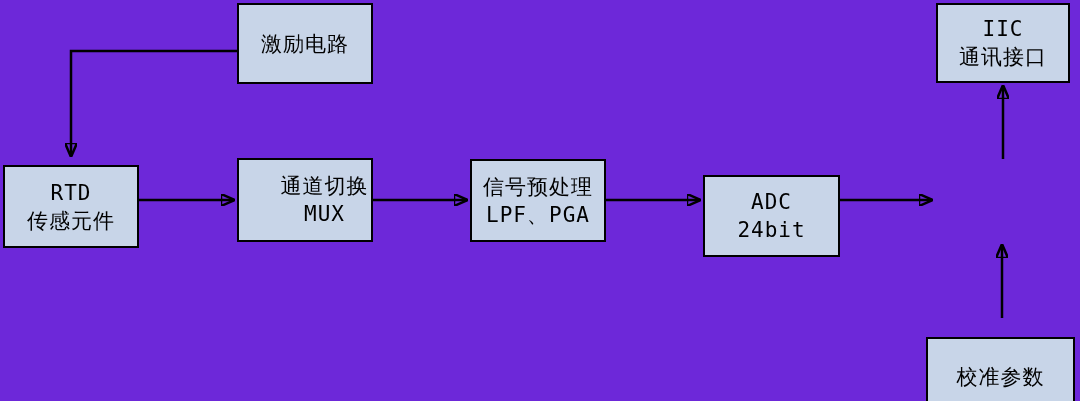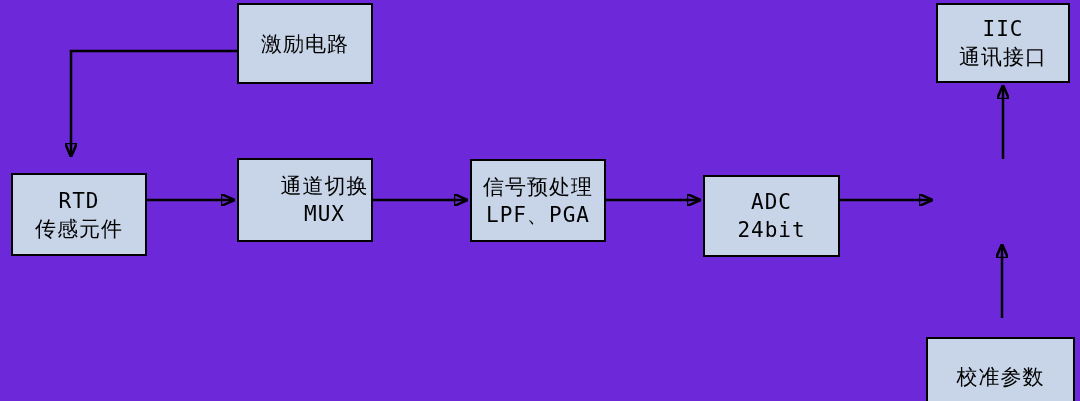--- a/index.html
+++ b/index.html
@@ -38,21 +38,21 @@
     justify-content: center;
     text-align: center;
     color: #000000;
     font-size: 21px;
     line-height: 28px;
     letter-spacing: 1px;
     white-space: nowrap;
   }
   
   .box-excitation   { left: 237px; top: 3px;   width: 136px; height: 81px; }
-  .box-rtd          { left: 3px;   top: 173px; width: 136px; height: 83px; margin-left: 8px; }
+  .box-rtd          { left: 3px;   top: 165px; width: 136px; height: 83px; }
   .box-mux          { left: 237px; top: 158px; width: 136px; height: 84px; padding-left: 39px; }
   .box-preprocess   { left: 470px; top: 159px; width: 136px; height: 83px; }
   .box-adc          { left: 703px; top: 159px; width: 137px; height: 82px; margin-top: 16px; }
   .box-mcu          { left: 935px; top: 159px; width: 135px; height: 83px; }
   .box-iic          { left: 936px; top: 3px;   width: 134px; height: 80px; }
   .box-calibration  { left: 926px; top: 337px; width: 149px; height: 79px; }
 </style>
 </head>
 <body>
 

